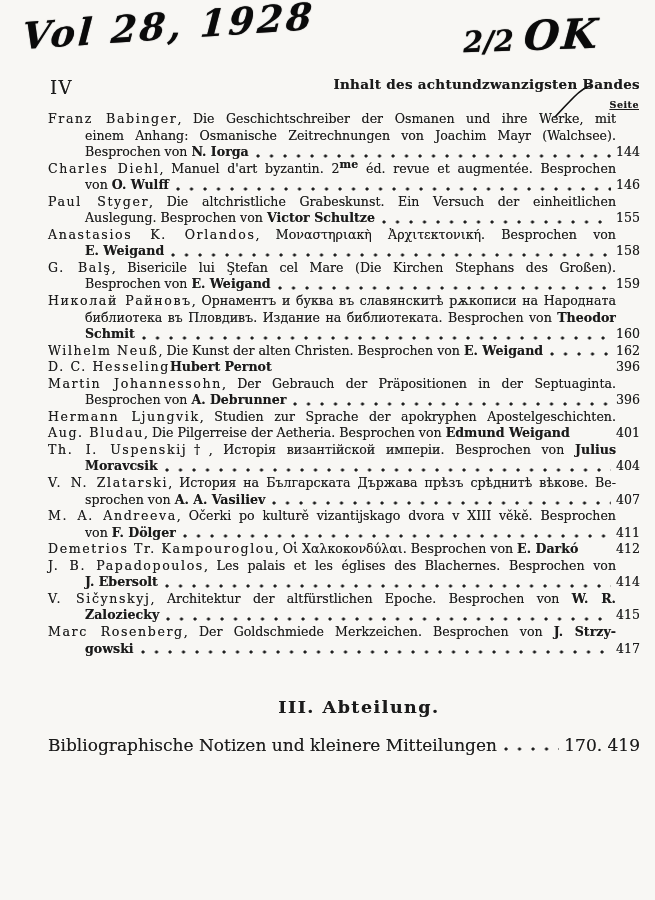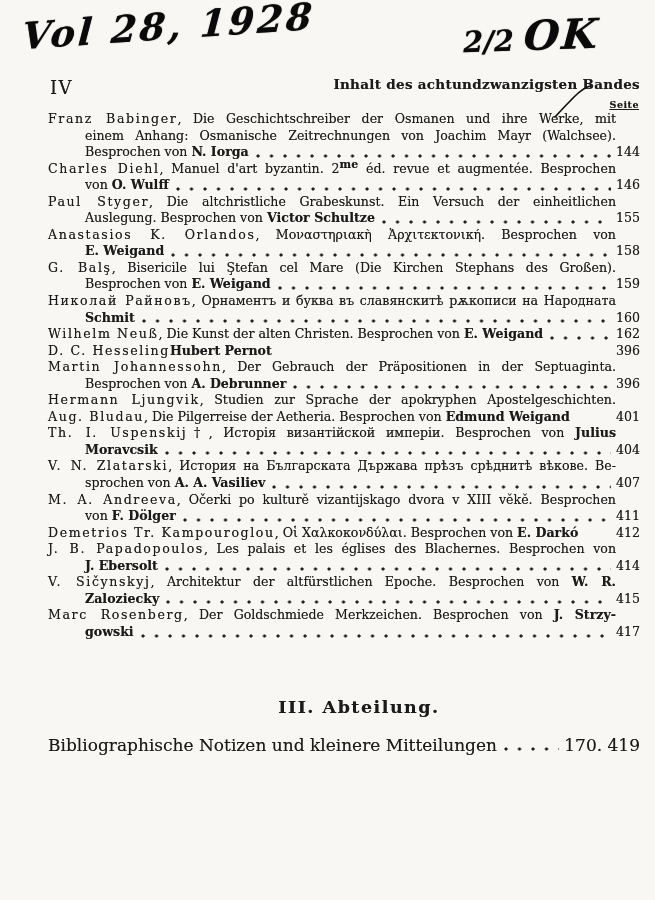--- a/index.html
+++ b/index.html
@@ -95,20 +95,21 @@
         <span class="pageno">158</span>
       </div>
       <div class="line just"><span class="seg seg-a">G. Balş</span><span class="seg seg-n">, Bisericile lui Ştefan cel Mare (Die Kirchen Stephans des Großen).</span></div>
       <div class="line ind row">
         <span class="seg seg-n">Besprochen von </span>
         <span class="seg seg-b">E. Weigand</span>
         <span class="leader dots"></span>
         <span class="pageno">159</span>
       </div>
       <div class="line just"><span class="seg seg-a">Николай Райновъ</span><span class="seg seg-n">, Орнаментъ и буква въ славянскитѣ рѫкописи на Народната</span></div>
+      <div class="line ind just"><span class="seg seg-n">библиотека въ Пловдивъ. Издание на библиотеката. Besprochen von </span><span class="seg seg-b">Theodor</span></div>
       <div class="line ind row">
         <span class="seg seg-b">Schmit</span>
         <span class="leader dots"></span>
         <span class="pageno">160</span>
       </div>
       <div class="line row">
         <span class="seg seg-a">Wilhelm Neuß</span>
         <span class="seg seg-n">, Die Kunst der alten Christen. Besprochen von </span>
         <span class="seg seg-b">E. Weigand</span>
         <span class="leader dots"></span>

